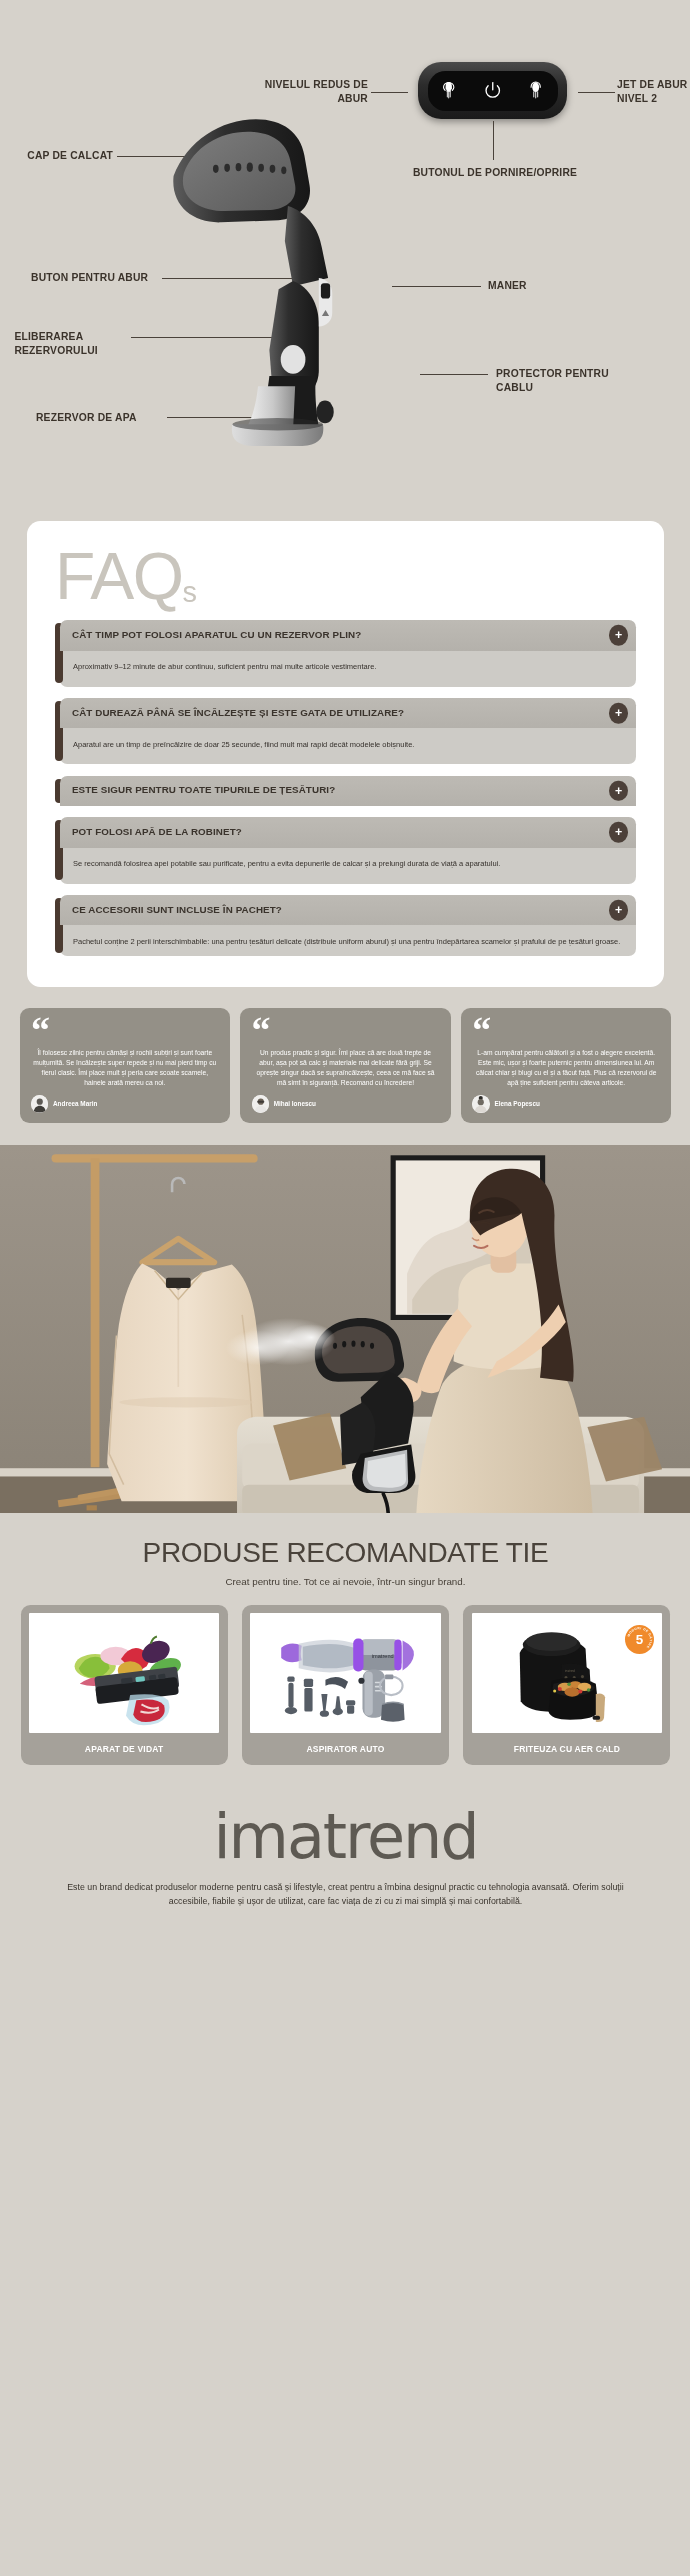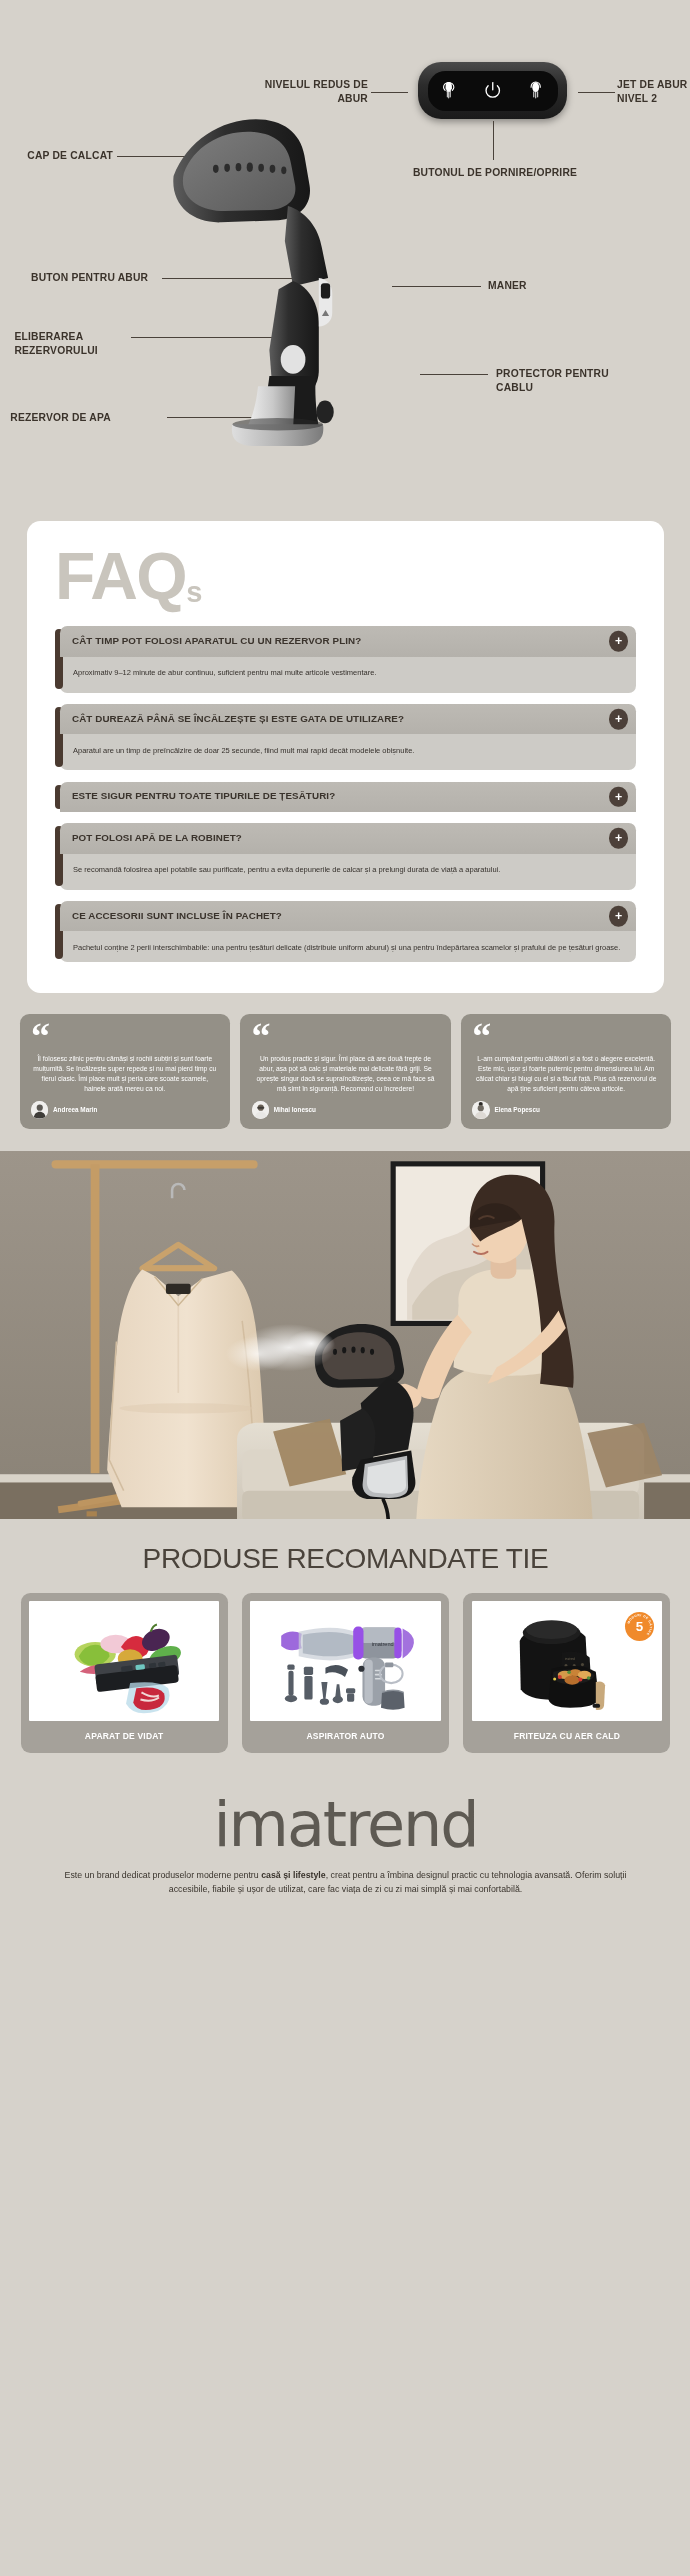--- a/index.html
+++ b/index.html
@@ -52,26 +52,26 @@
   .device { position: absolute; left: 155px; top: 108px; width: 237px; height: 340px; }
 
   
   .faq-wrap { background: #d6d2cb; padding: 18.5px 27px 0 27px; }
   .faq-card {
     background: #ffffff;
     border-radius: 13.4px;
     padding: 24px 28px 29px 28px;
   }
   .faq-title {
-    font-weight: 700;
+    font-weight: 400;
     font-size: 66px;
     line-height: .95;
     letter-spacing: -1.5px;
     color: #c9c5bd;
-    margin-bottom: 19px;
+    margin-bottom: 13px;
   }
   .faq-title .sub { font-size: 29px; letter-spacing: 0; vertical-align: -3.1px; }
   .faq-lead { font-size: 8px; color: #2e2b27; line-height: 1.55; margin-bottom: 16.5px; font-weight: 400;}
   .faq-item { margin-bottom: 11.3px; position: relative; }
   .faq-accent {
     position: absolute; left: 0; top: 3.1px; bottom: 3.1px; width: 8.2px;
     border-radius: 4.1px; background: #4a3a30;
   }
   .faq-q {
     position: relative;
@@ -188,21 +188,21 @@
   .brand { background: #d6d2cb; padding: 11.3px 0 24px 0; text-align: center; }
   .brand-logo {
     font-size: 62px; font-weight: 400; color: #5e5a53;
     letter-spacing: -2.1px; line-height: 1.05;
     font-family: "DejaVu Sans", sans-serif;
   }
   .brand-desc {
     max-width: 577px; margin: 10.3px auto 0 auto;
     font-size: 8.8px; line-height: 1.6; color: #3a342d;
   }
-  .brand-desc b { font-weight: 700; }
+  .brand-desc b { font-weight: 400; }
 </style>
 </head>
 <body>
 
 <div class="page">
 
   <section class="diagram">
 
     <div class="pod">
       <div class="pod-inner">
@@ -243,21 +243,21 @@
     <div class="diag-line" style="left:167px; top:417px; width:92px;"></div>
     <div class="diag-line" style="left:392px; top:286px; width:89px;"></div>
     <div class="diag-line" style="left:420px; top:374px; width:68px;"></div>
 
     <div class="diag-label" style="left:252px; top:78px; width:116px; text-align:right;">NIVELUL REDUS DE ABUR</div>
     <div class="diag-label" style="left:617px; top:78px; width:72px; text-align:left;">JET DE ABUR NIVEL 2</div>
     <div class="diag-label" style="left:392px; top:166px; width:206px; text-align:center;">BUTONUL DE PORNIRE/OPRIRE</div>
     <div class="diag-label" style="left:13px; top:149px; width:100px; text-align:right;">CAP DE CALCAT</div>
     <div class="diag-label" style="left:31px; top:271px; width:126px; text-align:left;">BUTON PENTRU ABUR</div>
     <div class="diag-label" style="left:14.4px; top:330px; width:118px; text-align:left;">ELIBERAREA REZERVORULUI</div>
-    <div class="diag-label" style="left:10.3px; top:411px; width:152px; text-align:left;">REZERVOR DE APA</div>
+    <div class="diag-label" style="left:10.3px; top:411px; width:152px; text-align:center;">REZERVOR DE APA</div>
     <div class="diag-label" style="left:488px; top:279px; width:103px; text-align:left;">MANER</div>
     <div class="diag-label" style="left:496px; top:367px; width:129px; text-align:left;">PROTECTOR PENTRU CABLU</div>
 
     <div class="device">
       <svg width="237" height="340" viewBox="0 0 460 660">
         <defs>
           <linearGradient id="bodyG" x1="0" y1="0" x2="1" y2="0">
             <stop offset="0%" stop-color="#5c5c5c"></stop>
             <stop offset="38%" stop-color="#2e2e2e"></stop>
             <stop offset="100%" stop-color="#171717"></stop>
@@ -533,20 +533,21 @@
       </g>
 
       <ellipse cx="560" cy="382" rx="92" ry="46" fill="url(#steamG)"></ellipse>
       <ellipse cx="500" cy="394" rx="62" ry="34" fill="url(#steamG)" opacity=".8"></ellipse>
       <ellipse cx="604" cy="374" rx="46" ry="26" fill="url(#steamG)"></ellipse>
     </svg>
   </section>
 
   <section class="reco">
     <div class="reco-title">PRODUSE RECOMANDATE TIE</div>
+    <div class="reco-sub">Creat pentru tine. Tot ce ai nevoie, într-un singur brand.</div>
 
     <div class="reco-grid">
 
       <div class="prod">
         <div class="prod-img">
           <svg width="139" height="108" viewBox="0 0 270 210">
             <rect width="270" height="210" fill="#fff"></rect>
             <ellipse cx="78" cy="92" rx="40" ry="24" fill="#b6d45e"></ellipse>
             <path d="M46 96 q14 -26 38 -22 q20 4 22 22 q-10 18 -32 18 q-22 0 -28 -18Z" fill="#88bf3a"></path>
             <ellipse cx="118" cy="72" rx="30" ry="18" fill="#f2c9d6"></ellipse>

